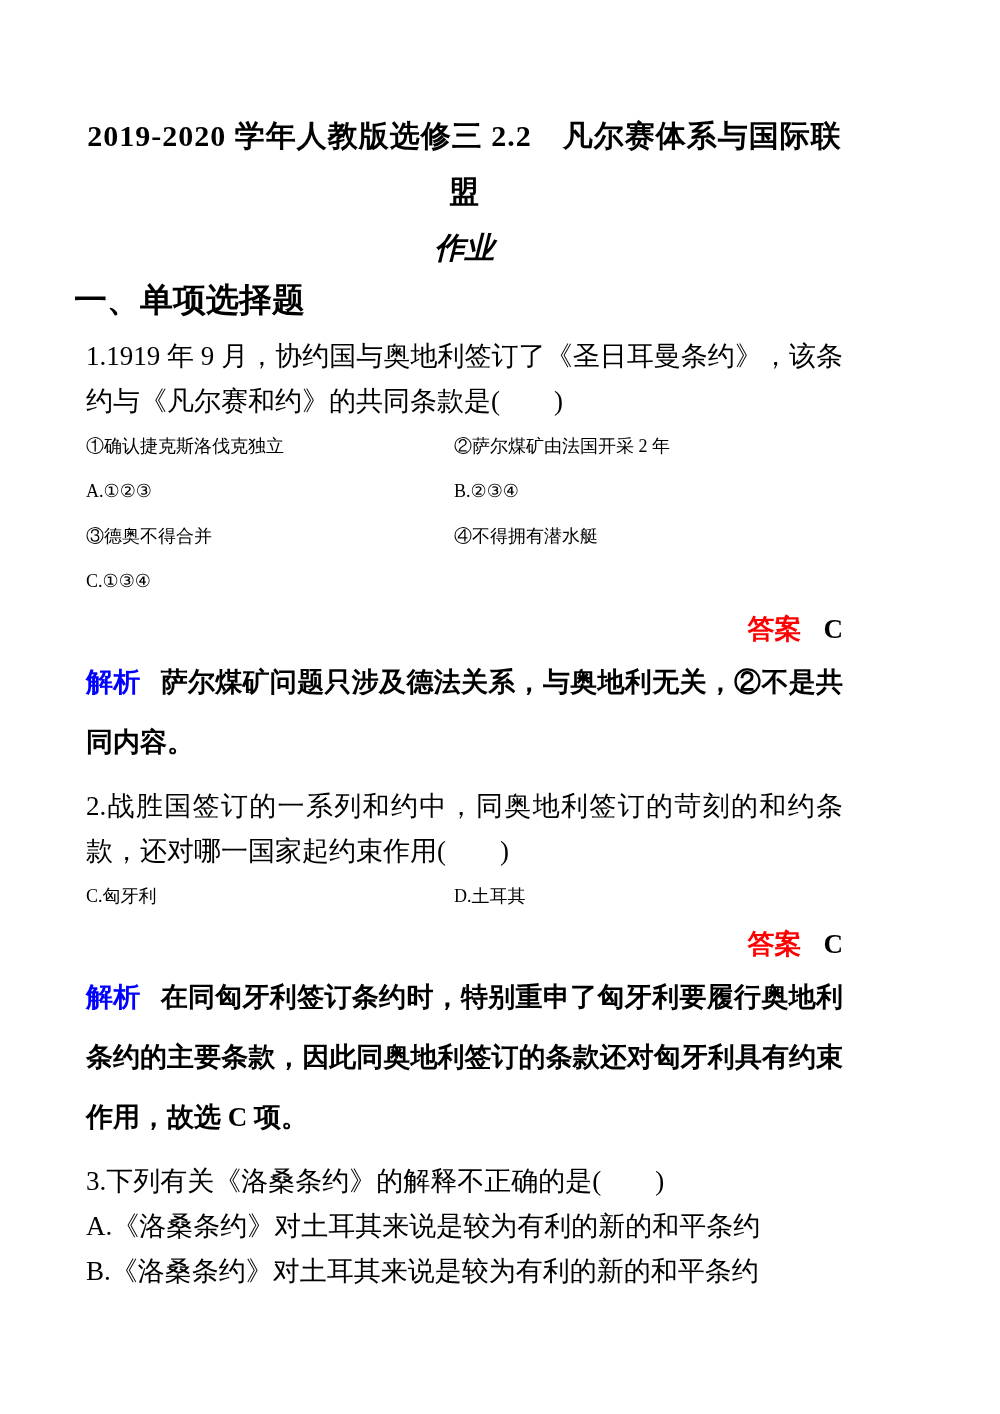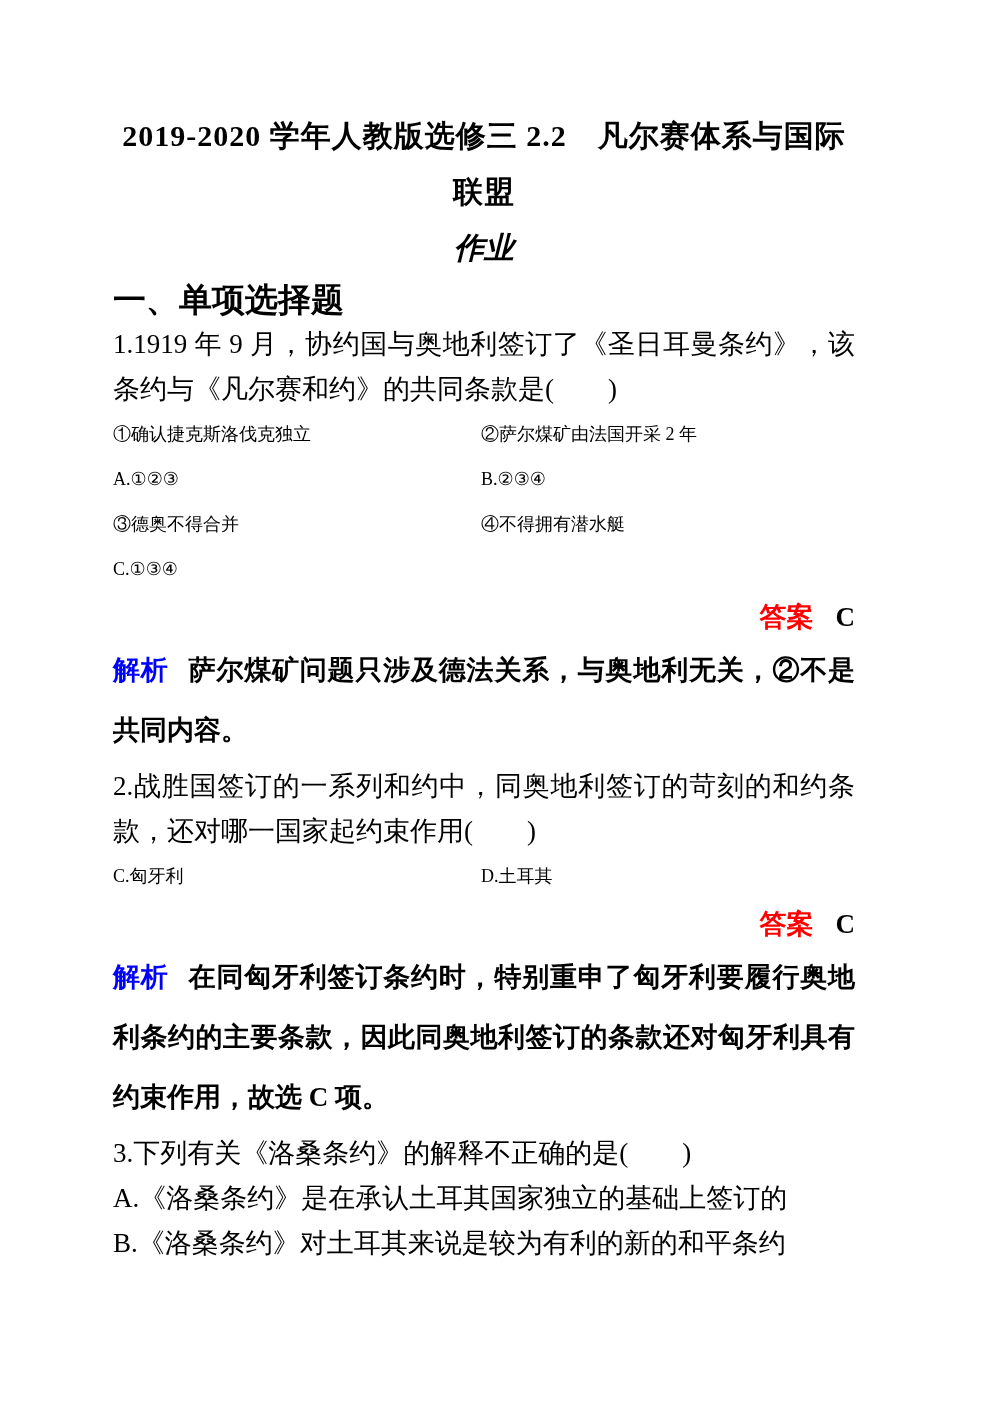--- a/index.html
+++ b/index.html
@@ -8,21 +8,21 @@
     background: #ffffff;
   }
   .page {
     position: relative;
     width: 1000px;
     height: 1414px;
     box-sizing: border-box;
     background: #ffffff;
     color: #000000;
     font-family: "Liberation Serif", "DejaVu Serif", serif;
-    padding: 108px 145px 0 113px;
+    padding: 108px 145px 0 74px;
     overflow: hidden;
   }
   .doc-title {
     font-size: 30px;
     font-weight: bold;
     text-align: center;
     line-height: 56px;
     letter-spacing: 1px;
   }
   .doc-subtitle {
@@ -31,21 +31,21 @@
     text-align: center;
     line-height: 56px;
     font-style: italic;
   }
   .section-heading {
     font-size: 33px;
     font-weight: bold;
     line-height: 44px;
     margin-top: 2px;
   }
-  .question { margin: 0; }
+  .question { margin: 12px; }
   .question + .question { margin-top: 4px; }
   .stem {
     font-size: 27px;
     line-height: 45px;
     text-align: justify;
   }
   .two-col-row {
     display: flex;
     font-size: 18px;
     line-height: 45px;
@@ -138,17 +138,17 @@
       <span class="answer-label">答案</span><span class="answer-value">C</span>
     </div>
 
     <div class="analysis">
       <span class="analysis-label">解析</span><span class="analysis-text">在同匈牙利签订条约时，特别重申了匈牙利要履行奥地利条约的主要条款，因此同奥地利签订的条款还对匈牙利具有约束作用，故选 C 项。</span>
     </div>
   </div>
 
   <div class="question">
     <div class="stem">3.下列有关《洛桑条约》的解释不正确的是(　　)</div>
-    <div class="option-line">A.《洛桑条约》是在承认土耳其国家独立的基础上签订的</div>
+    <div class="option-line">A.《洛桑条约》对土耳其来说是较为有利的新的和平条约</div>
     <div class="option-line">B.《洛桑条约》对土耳其来说是较为有利的新的和平条约</div>
   </div>
 
 </div>
 
 </body></html>

